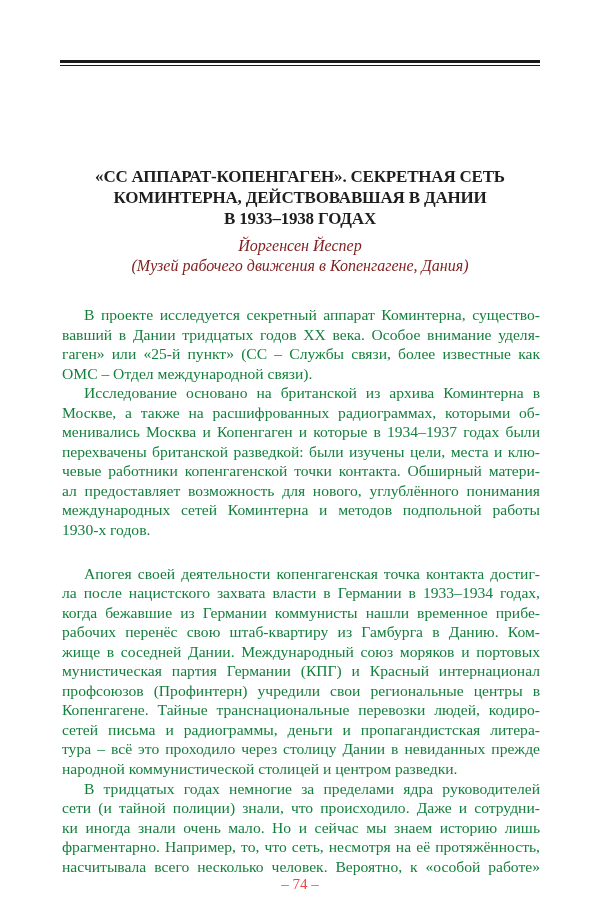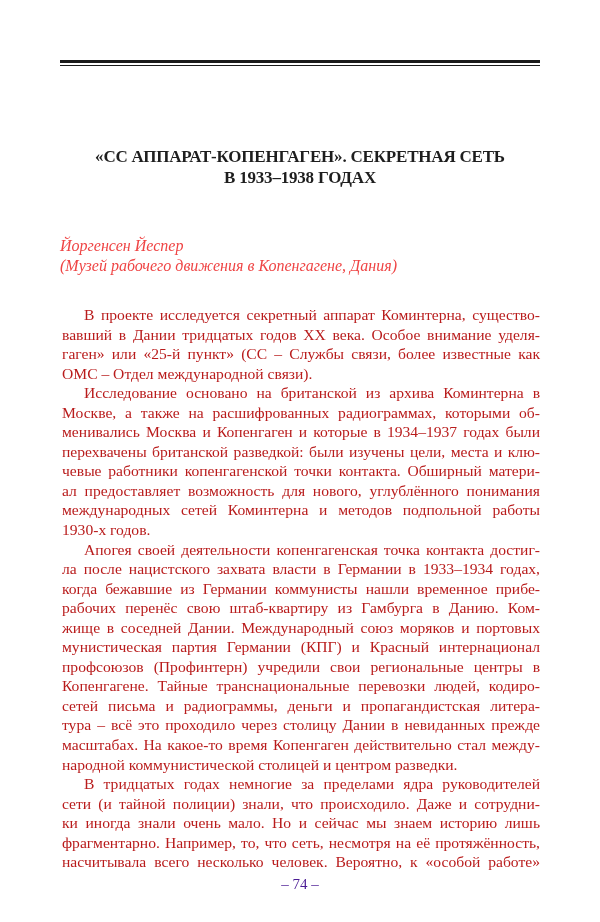--- a/index.html
+++ b/index.html
@@ -1,37 +1,38 @@
 <!DOCTYPE html>
 <html><head>
 <meta charset="utf-8">
 <style>
   html, body { margin:0; padding:0; }
   body { width:600px; height:922px; background:#fff; position:relative; overflow:hidden;
          font-family:"Liberation Serif","DejaVu Serif",serif; color:#222; }
   .rule-thick { position:absolute; left:60px; width:480px; top:60px; height:3px; background:#1a1a1a; }
   .rule-thin { position:absolute; left:60px; width:480px; top:65px; height:1px; background:#1a1a1a; }
-  .title { position:absolute; left:60px; width:480px; top:146px; text-align:center;
+  .title { position:absolute; left:60px; width:480px; top:166px; text-align:center;
            font-weight:bold; font-size:17px; line-height:21px; color:#1e1e1e; letter-spacing:-0.2px; }
-  .author { position:absolute; left:60px; width:480px; top:236px; 
-            font-style:italic; font-size:16px; line-height:20px; color:#ef4444; }
+  .author { position:absolute; left:60px; width:480px; top:236px; text-align:center;
+            font-style:italic; font-size:16px; line-height:20px; color:#7f1d1d; }
   .body { position:absolute; left:62px; width:478px; top:305px; font-size:15.6px; line-height:19.55px;
-          text-align:justify; color:#b91c1c; }
+          text-align:justify; color:#15803d; }
   .body .line { display:block; text-align:justify; text-align-last:justify; white-space:nowrap; }
   .body .line.last { text-align-last:left; }
-  .page-num { position:absolute; left:0; width:600px; top:876px; text-align:center; font-size:15px; color:#4c1d95; }
+  .page-num { position:absolute; left:0; width:600px; top:876px; text-align:center; font-size:15px; color:#ef4444; }
 </style>
 </head>
 <body>
 
 <div class="rule-thick"></div>
 <div class="rule-thin"></div>
 
 <div class="title">
   <div>«СС АППАРАТ-КОПЕНГАГЕН». СЕКРЕТНАЯ СЕТЬ</div>
+  <div>КОМИНТЕРНА, ДЕЙСТВОВАВШАЯ В ДАНИИ</div>
   <div>В 1933–1938 ГОДАХ</div>
 </div>
 
 <div class="author">
   <div>Йоргенсен Йеспер</div>
   <div>(Музей рабочего движения в Копенгагене, Дания)</div>
 </div>
 
 <div class="body" id="body">
     <div>
@@ -44,31 +45,30 @@
       <span class="line" style="padding-left: 22px;">Исследование основано на британской из архива Коминтерна в</span>
       <span class="line">Москве, а также на расшифрованных радиограммах, которыми об-</span>
       <span class="line">менивались Москва и Копенгаген и которые в 1934–1937 годах были</span>
       <span class="line">перехвачены британской разведкой: были изучены цели, места и клю-</span>
       <span class="line">чевые работники копенгагенской точки контакта. Обширный матери-</span>
       <span class="line">ал предоставляет возможность для нового, углублённого понимания</span>
       <span class="line">международных сетей Коминтерна и методов подпольной работы</span>
       <span class="line last">1930-х годов.</span>
     </div>
     <div>
-      <span class="line" style="padding-left: 22px;">Апогея своей деятельности копенгагенская точка контакта достиг-</span>
+      <span class="line" style="padding-left: 22px; margin-top: 24px;">Апогея своей деятельности копенгагенская точка контакта достиг-</span>
       <span class="line">ла после нацистского захвата власти в Германии в 1933–1934 годах,</span>
       <span class="line">когда бежавшие из Германии коммунисты нашли временное прибе-</span>
       <span class="line">рабочих перенёс свою штаб-квартиру из Гамбурга в Данию. Ком-</span>
       <span class="line">жище в соседней Дании. Международный союз моряков и портовых</span>
       <span class="line">мунистическая партия Германии (КПГ) и Красный интернационал</span>
       <span class="line">профсоюзов (Профинтерн) учредили свои региональные центры в</span>
       <span class="line">Копенгагене. Тайные транснациональные перевозки людей, кодиро-</span>
       <span class="line">сетей письма и радиограммы, деньги и пропагандистская литера-</span>
       <span class="line">тура – всё это проходило через столицу Дании в невиданных прежде</span>
-      <span class="line">масштабах. На какое-то время Копенгаген действительно стал между-</span>
       <span class="line last">народной коммунистической столицей и центром разведки.</span>
     </div>
     <div>
       <span class="line" style="padding-left: 22px;">В тридцатых годах немногие за пределами ядра руководителей</span>
       <span class="line">сети (и тайной полиции) знали, что происходило. Даже и сотрудни-</span>
       <span class="line">ки иногда знали очень мало. Но и сейчас мы знаем историю лишь</span>
       <span class="line">фрагментарно. Например, то, что сеть, несмотря на её протяжённость,</span>
       <span class="line">насчитывала всего несколько человек. Вероятно, к «особой работе»</span>
     </div>
   </div>

